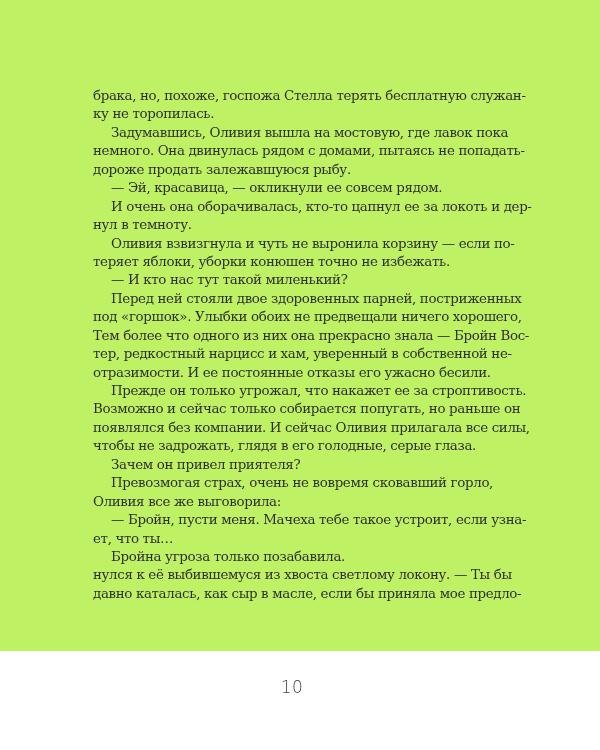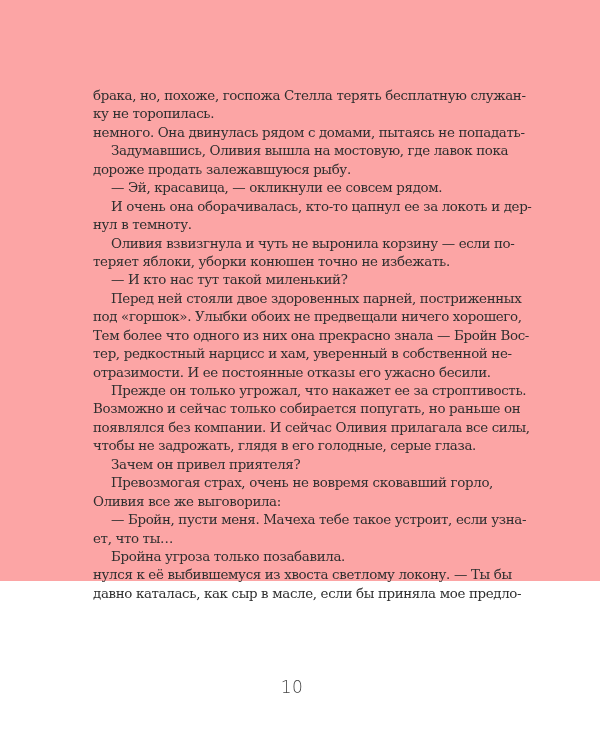--- a/index.html
+++ b/index.html
@@ -11,22 +11,22 @@
       width: 600px;
       height: 750px;
       position: relative;
       overflow: hidden;
     }
     .page {
       position: absolute;
       left: 0;
       top: 0;
       width: 600px;
-      height: 581px;
-      background: #fca5a5;
+      height: 651px;
+      background: #bef264;
     }
     .text-block {
       position: absolute;
       left: 93px;
       top: 87px;
       width: 400px;
       font-family: "DejaVu Serif", "Liberation Serif", serif;
       font-size: 13.4px;
       line-height: 18.45px;
       color: #2f2f2f;
@@ -57,22 +57,22 @@
       letter-spacing: 0.5px;
     }
   </style>
 </head>
 <body>
 
 <div class="page">
   <div class="text-block" id="text-block">
       <span class="line just">брака, но, похоже, госпожа Стелла терять бесплатную служан-</span>
       <span class="line">ку не торопилась.</span>
+      <span class="line just indent">Задумавшись, Оливия вышла на мостовую, где лавок пока</span>
       <span class="line just">немного. Она двинулась рядом с домами, пытаясь не попадать-</span>
-      <span class="line just indent">Задумавшись, Оливия вышла на мостовую, где лавок пока</span>
       <span class="line">дороже продать залежавшуюся рыбу.</span>
       <span class="line indent">— Эй, красавица, — окликнули ее совсем рядом.</span>
       <span class="line just indent">И очень она оборачивалась, кто-то цапнул ее за локоть и дер-</span>
       <span class="line">нул в темноту.</span>
       <span class="line just indent">Оливия взвизгнула и чуть не выронила корзину — если по-</span>
       <span class="line">теряет яблоки, уборки конюшен точно не избежать.</span>
       <span class="line indent">— И кто нас тут такой миленький?</span>
       <span class="line just indent">Перед ней стояли двое здоровенных парней, постриженных</span>
       <span class="line just">под «горшок». Улыбки обоих не предвещали ничего хорошего,</span>
       <span class="line just">Тем более что одного из них она прекрасно знала — Бройн Вос-</span>

